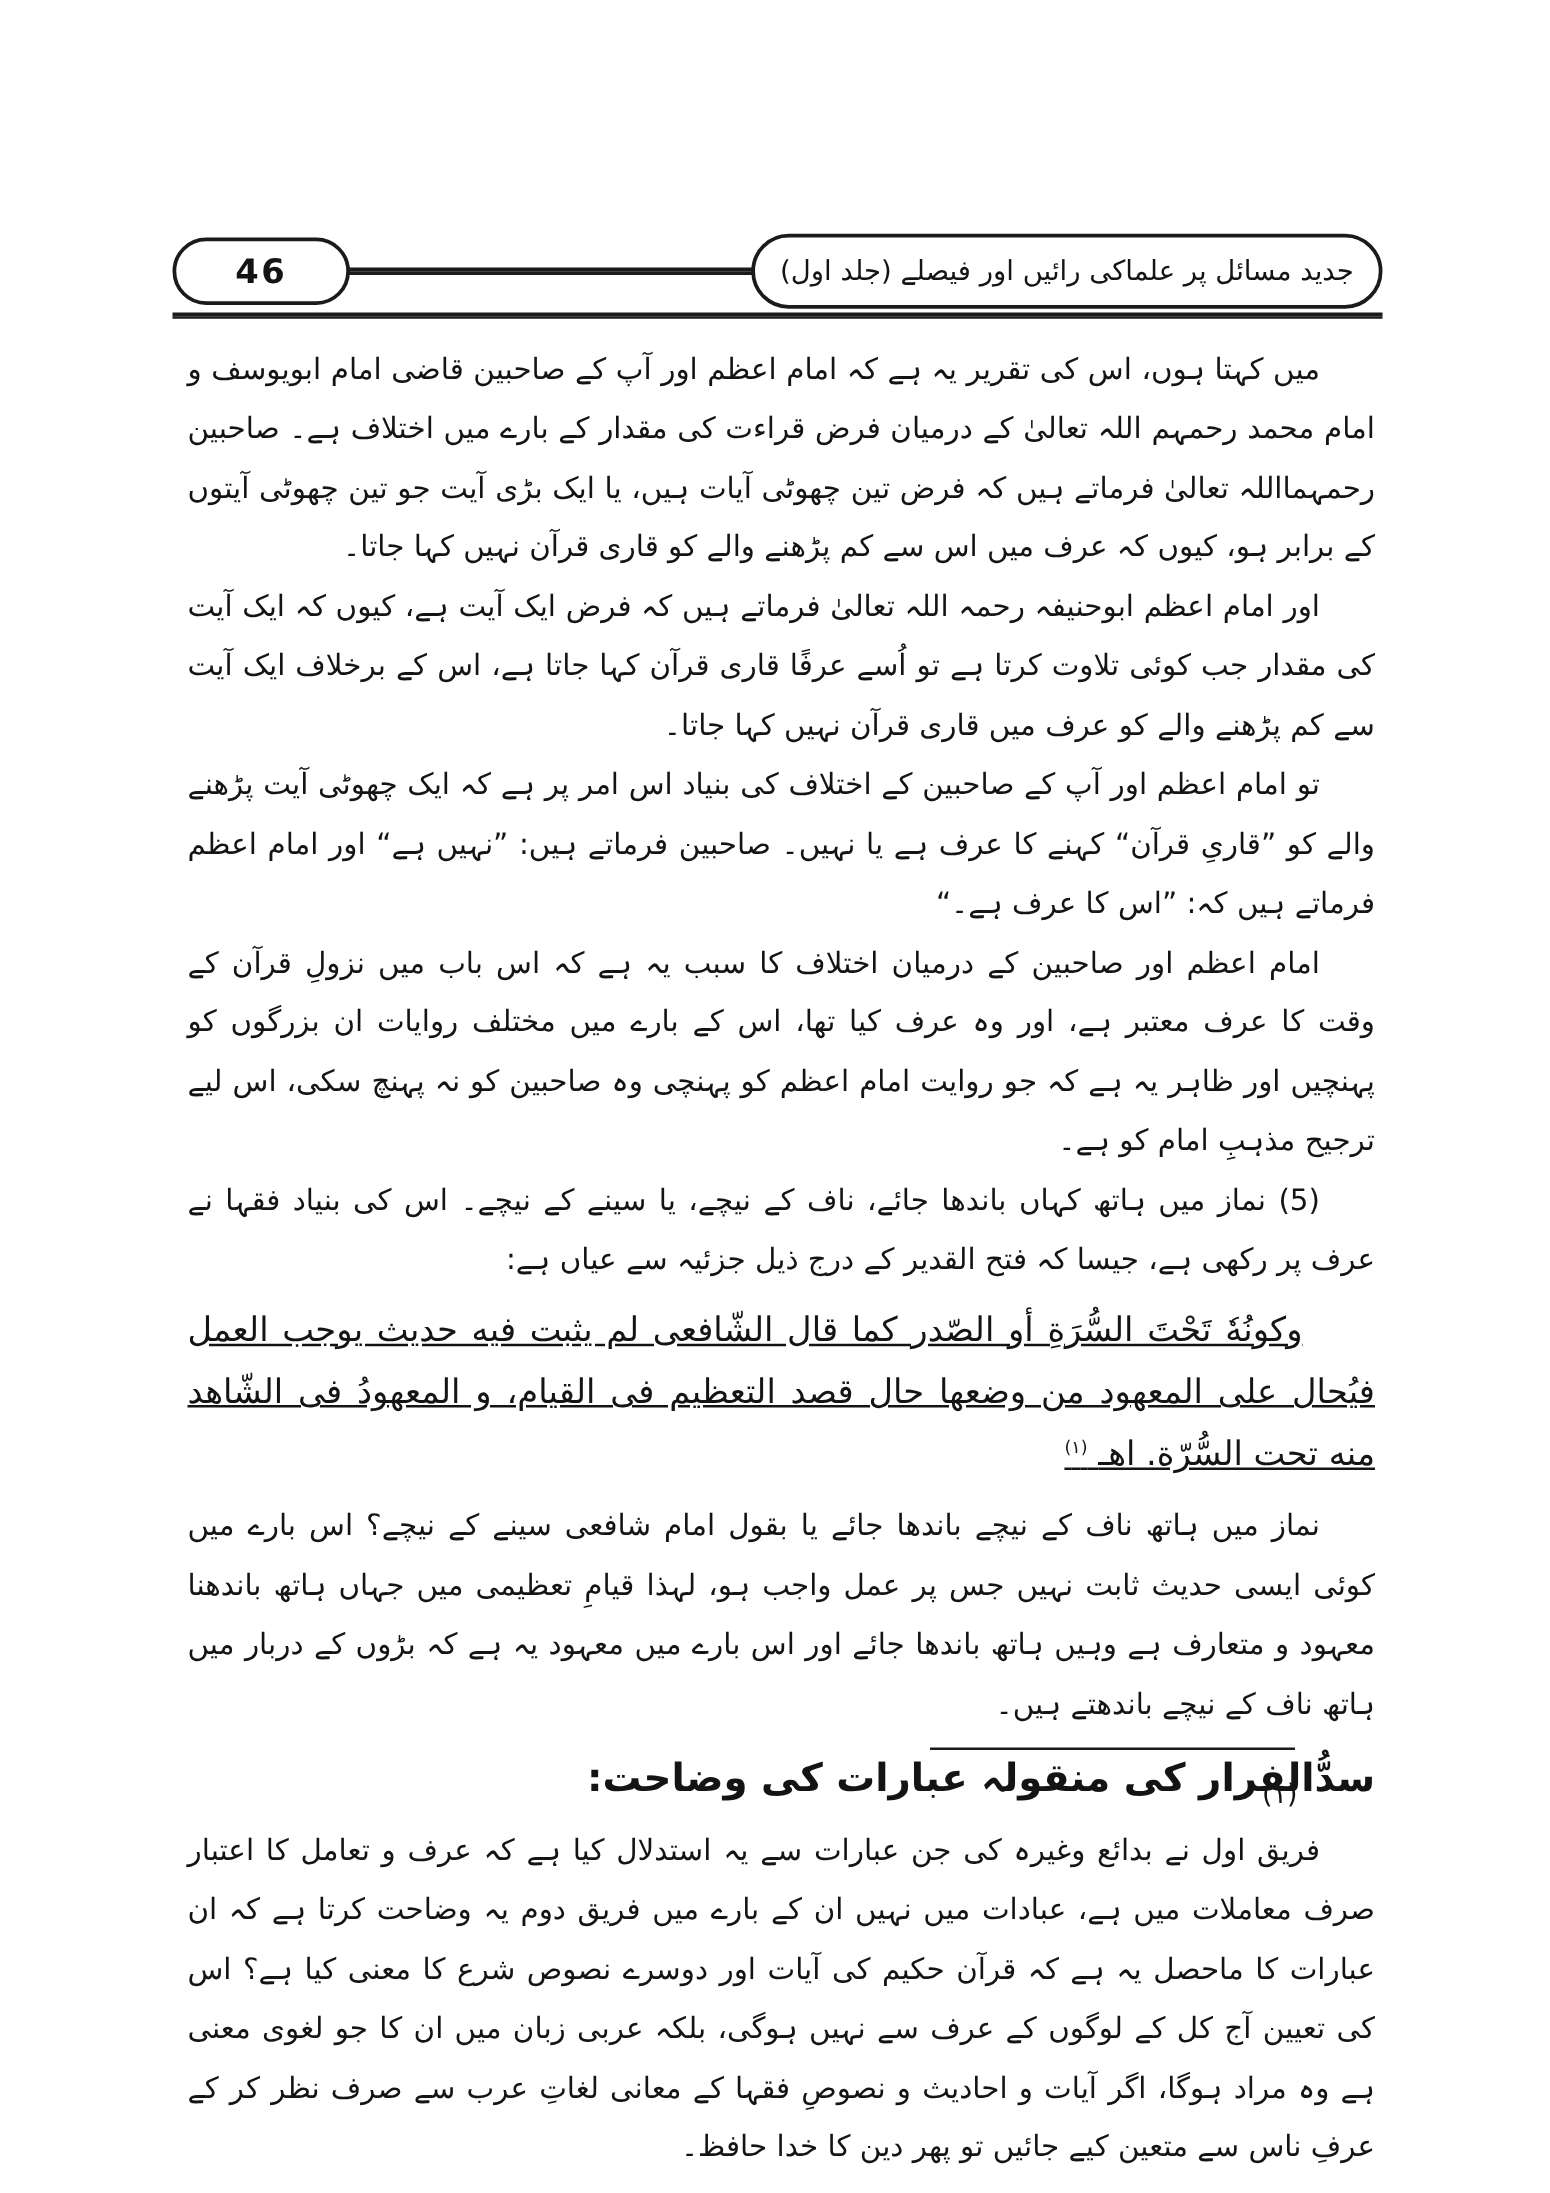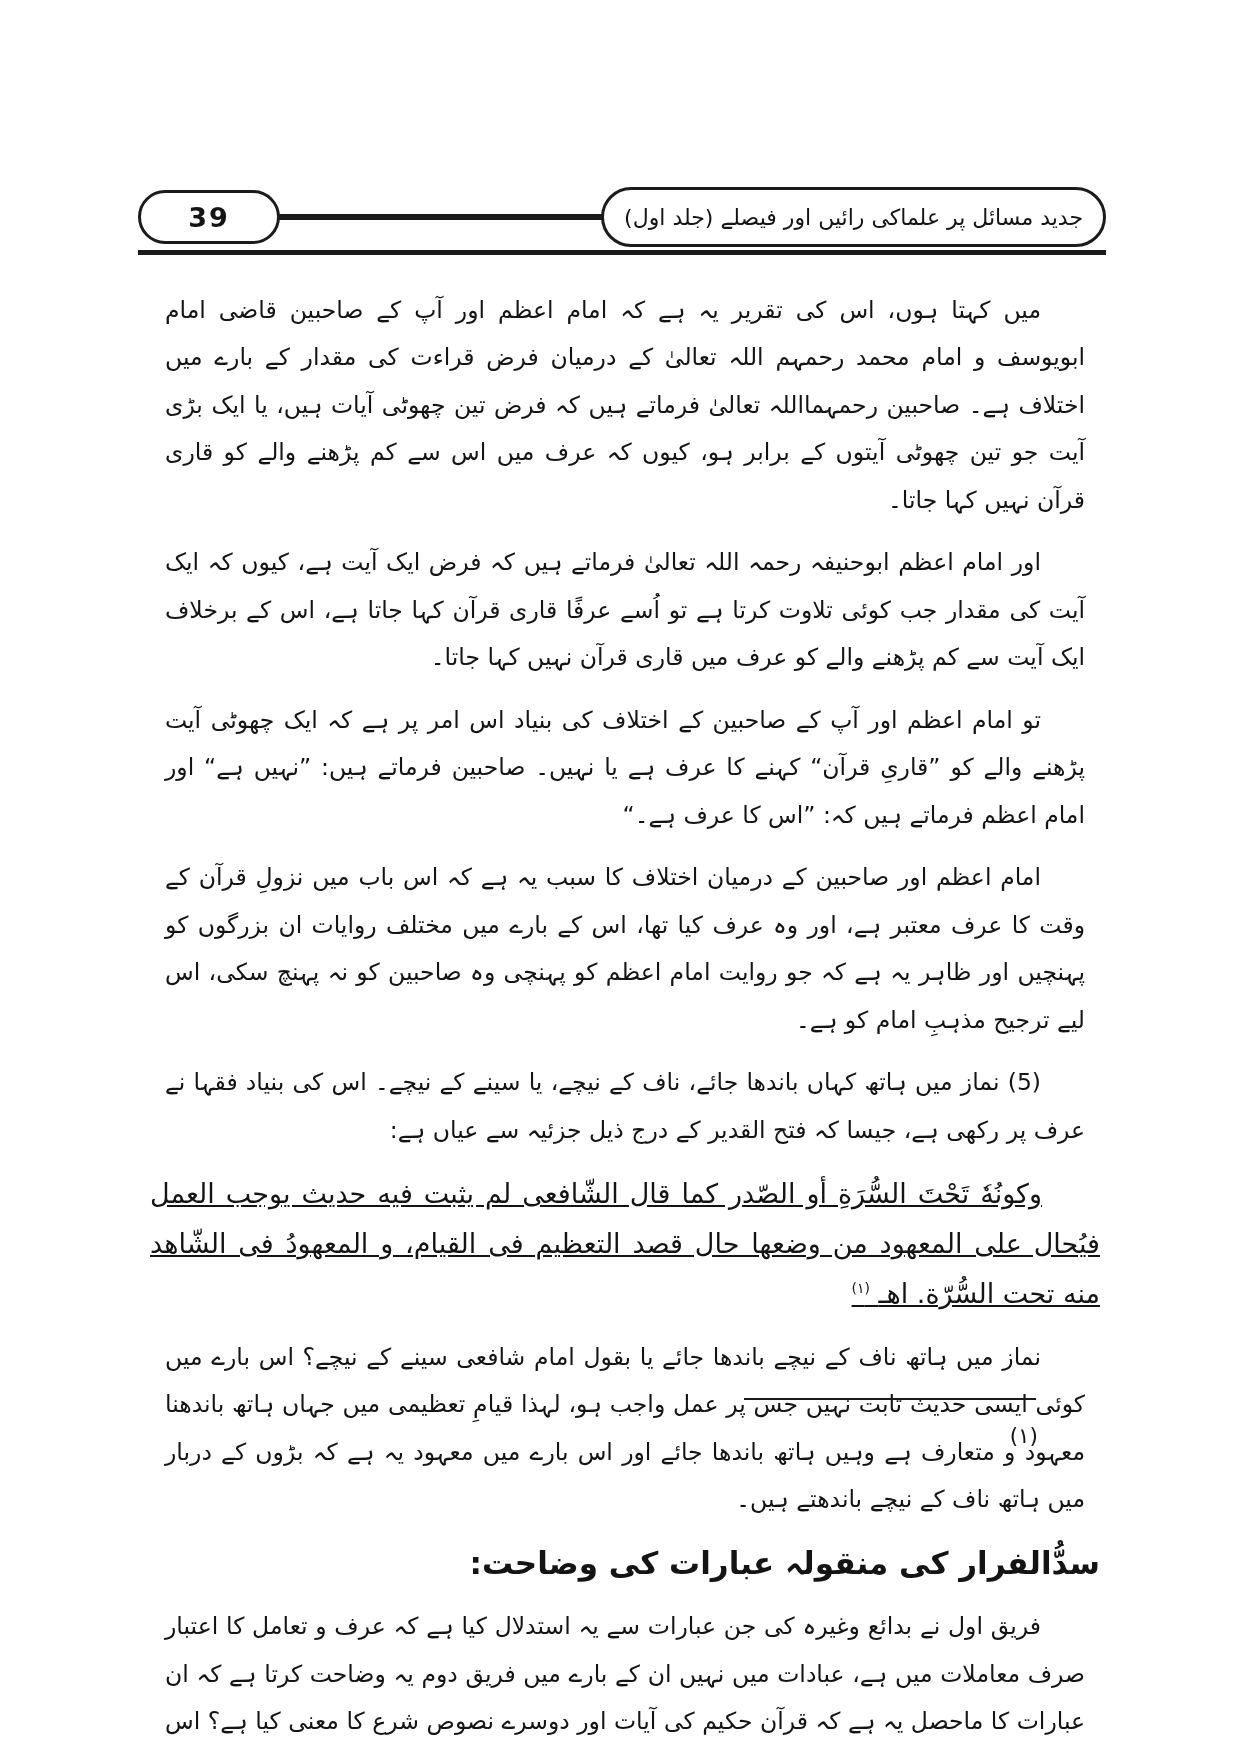--- a/index.html
+++ b/index.html
@@ -70,21 +70,21 @@
   .content {
     position: absolute;
     top: 272px;
     left: 150px;
     right: 140px;
     direction: rtl;
     text-align: justify;
     font-size: 23.5px;
     line-height: 2.02;
   }
-  .para { margin: 15px; text-indent: 44px; }
+  .para { margin: 0; text-indent: 44px; }
 
   .arabic-quote {
     margin: 8px 0 8px 0;
     font-size: 27px;
     line-height: 1.85;
     text-indent: 58px;
     text-decoration: underline;
   }
   .arabic-quote sup {
     font-size: 14px;
@@ -131,21 +131,21 @@
     padding-right: 90px;
   }
 </style>
 </head>
 <body>
 
 <div class="page">
 
   <div class="header-row">
     <div class="capsule pageno-capsule">
-      <span>39</span>
+      <span>46</span>
     </div>
     <div class="header-connector"></div>
     <div class="capsule title-capsule">
       <span>جدید مسائل پر علماکی رائیں اور فیصلے (جلد اول)</span>
     </div>
   </div>
   <div class="header-rule"></div>
 
   <div class="content" lang="ur">
     <p class="para">میں کہتا ہوں، اس کی تقریر یہ ہے کہ امام اعظم اور آپ کے صاحبین قاضی امام ابویوسف و امام محمد رحمہم اللہ تعالیٰ کے درمیان فرض قراءت کی مقدار کے بارے میں اختلاف ہے۔ صاحبین رحمہمااللہ تعالیٰ فرماتے ہیں کہ فرض تین چھوٹی آیات ہیں، یا ایک بڑی آیت جو تین چھوٹی آیتوں کے برابر ہو، کیوں کہ عرف میں اس سے کم پڑھنے والے کو قاری قرآن نہیں کہا جاتا۔</p>

